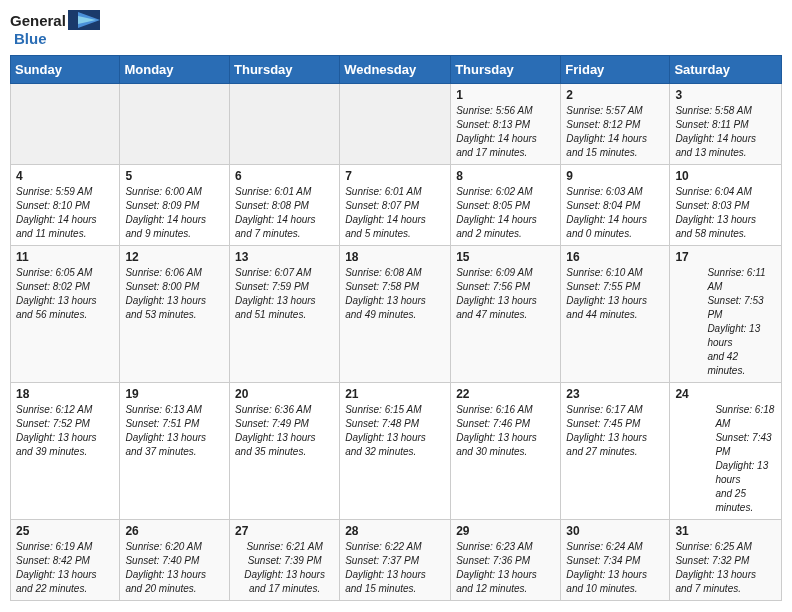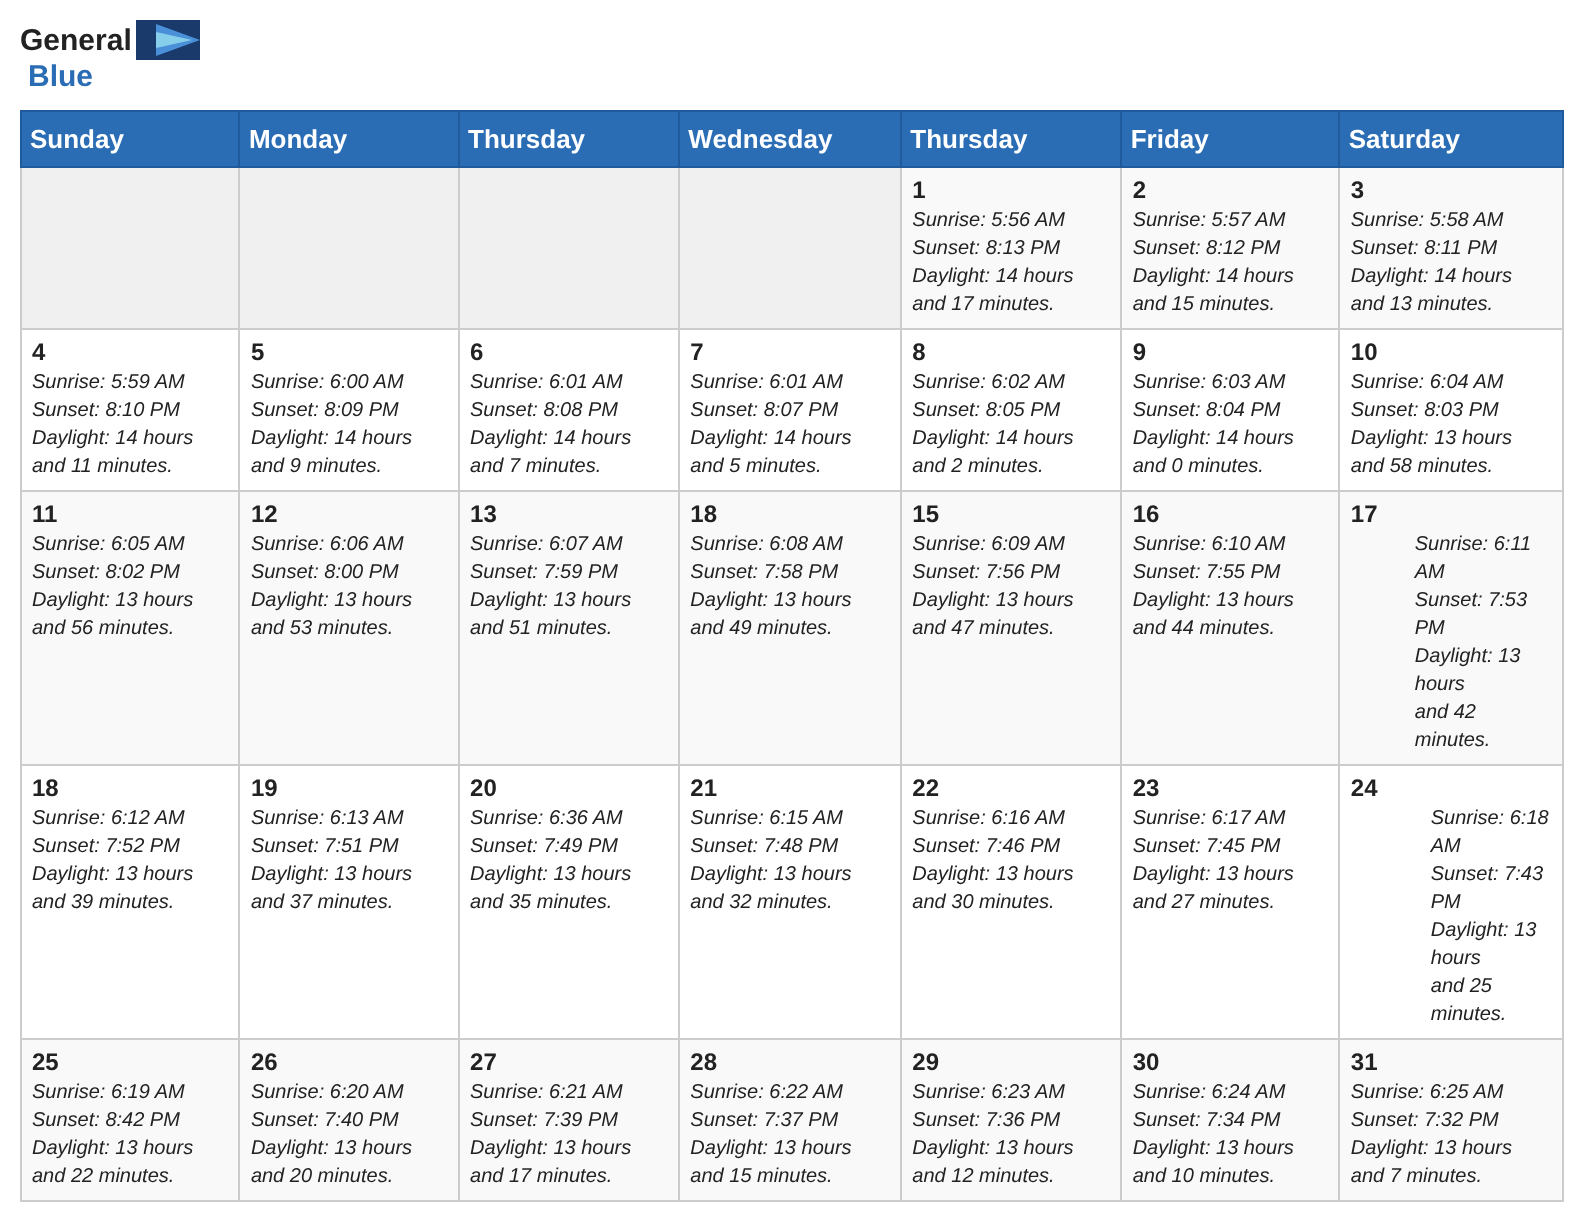--- a/index.html
+++ b/index.html
@@ -314,21 +314,21 @@
         </td>
         <td>
           <span class="day-number">26</span>
           <div class="day-info" style="white-space: pre-line;">Sunrise: 6:20 AM
 Sunset: 7:40 PM
 Daylight: 13 hours
 and 20 minutes.</div>
         </td>
         <td>
           <span class="day-number">27</span>
-          <div class="day-info" style="white-space: pre-line;">Sunrise: 6:21 AM
+          <div class="day-info" style="white-space: pre-line; text-align: center;">Sunrise: 6:21 AM
 Sunset: 7:39 PM
 Daylight: 13 hours
 and 17 minutes.</div>
         </td>
         <td>
           <span class="day-number">28</span>
           <div class="day-info" style="white-space: pre-line;">Sunrise: 6:22 AM
 Sunset: 7:37 PM
 Daylight: 13 hours
 and 15 minutes.</div>

